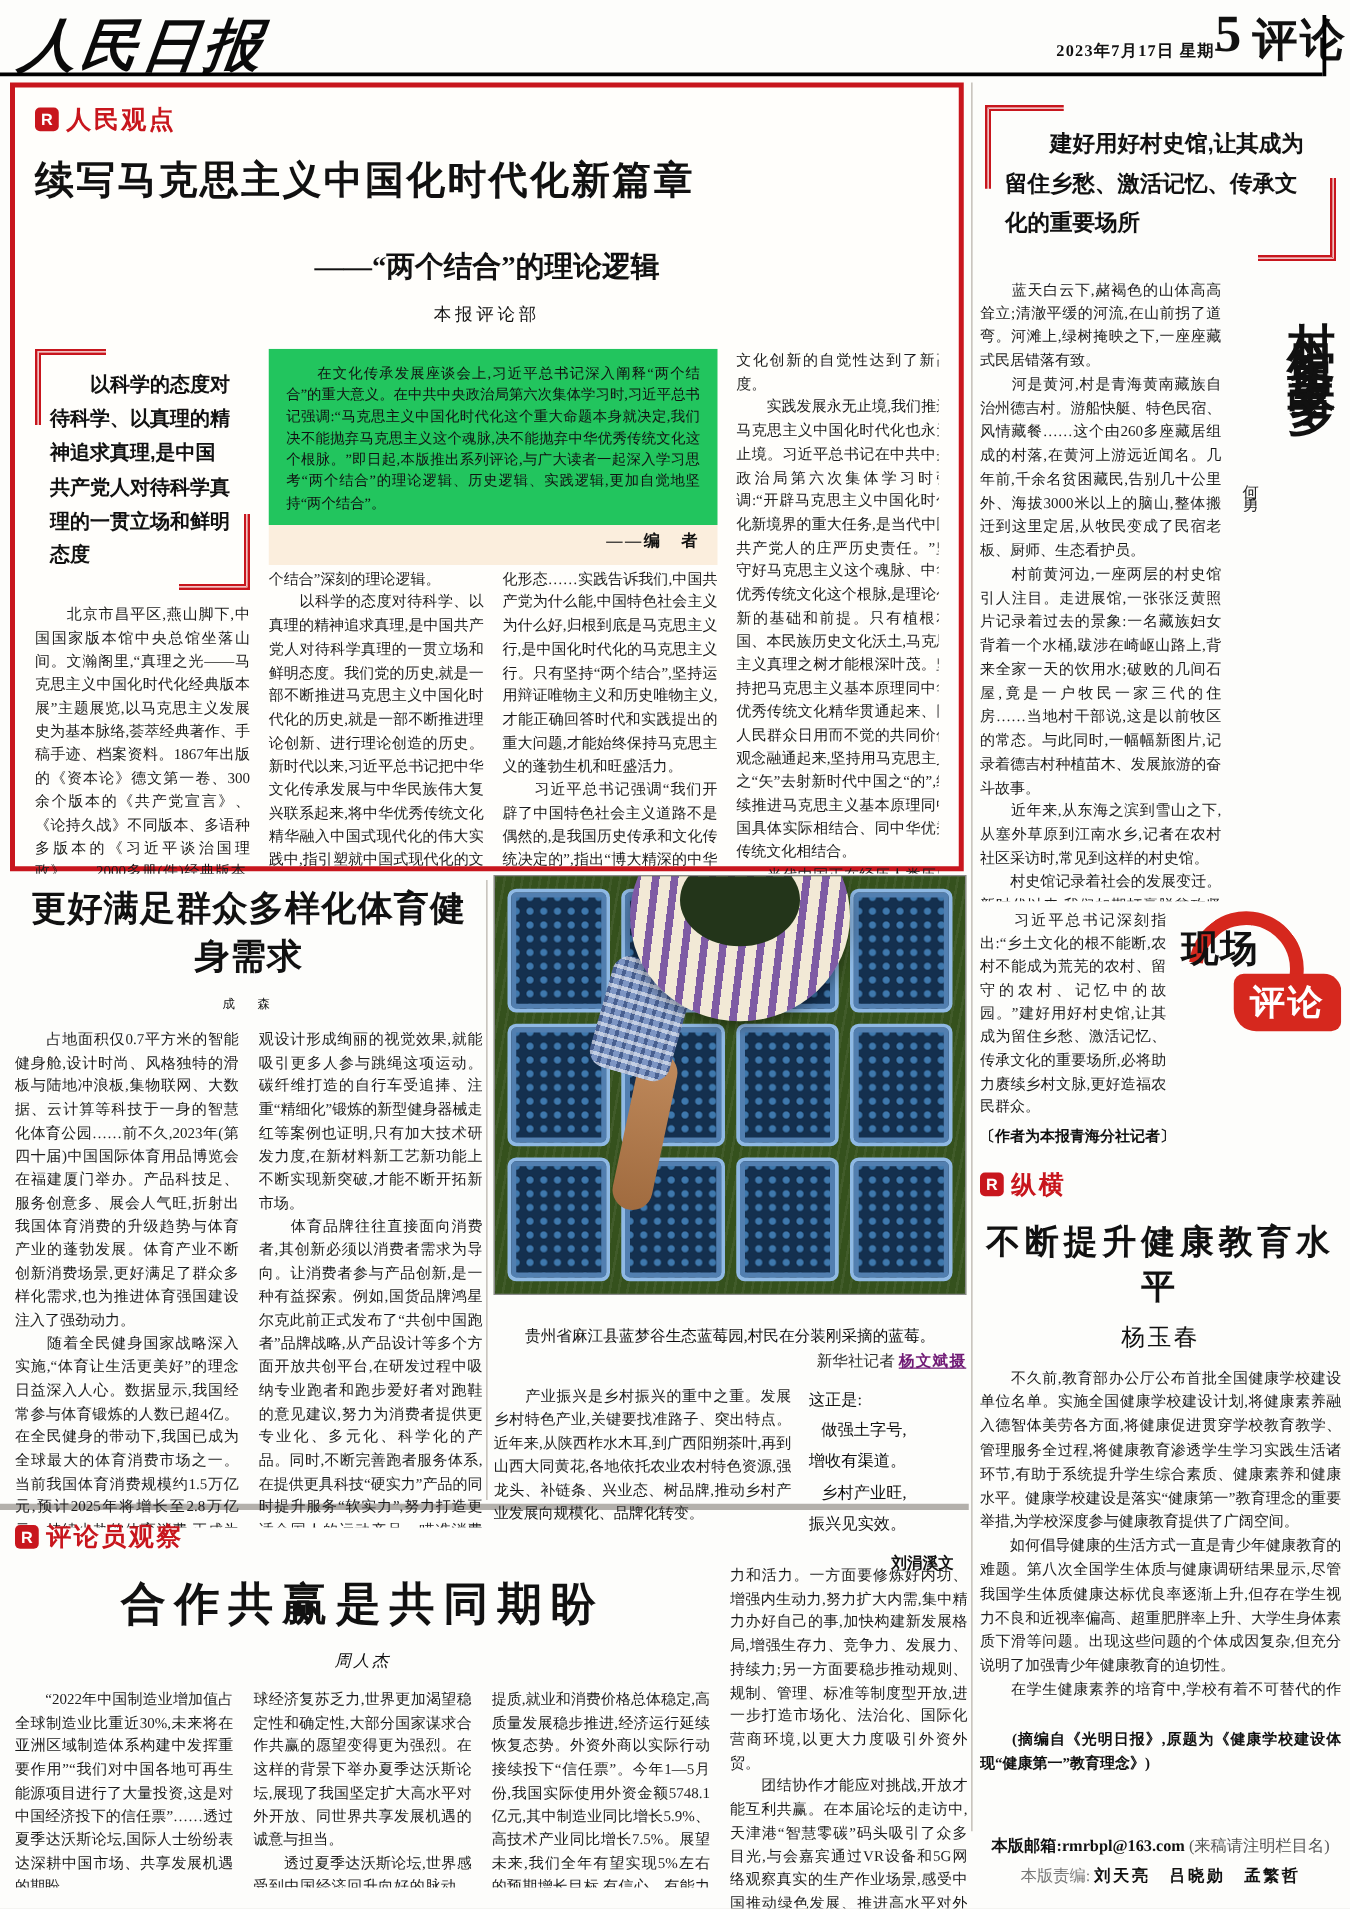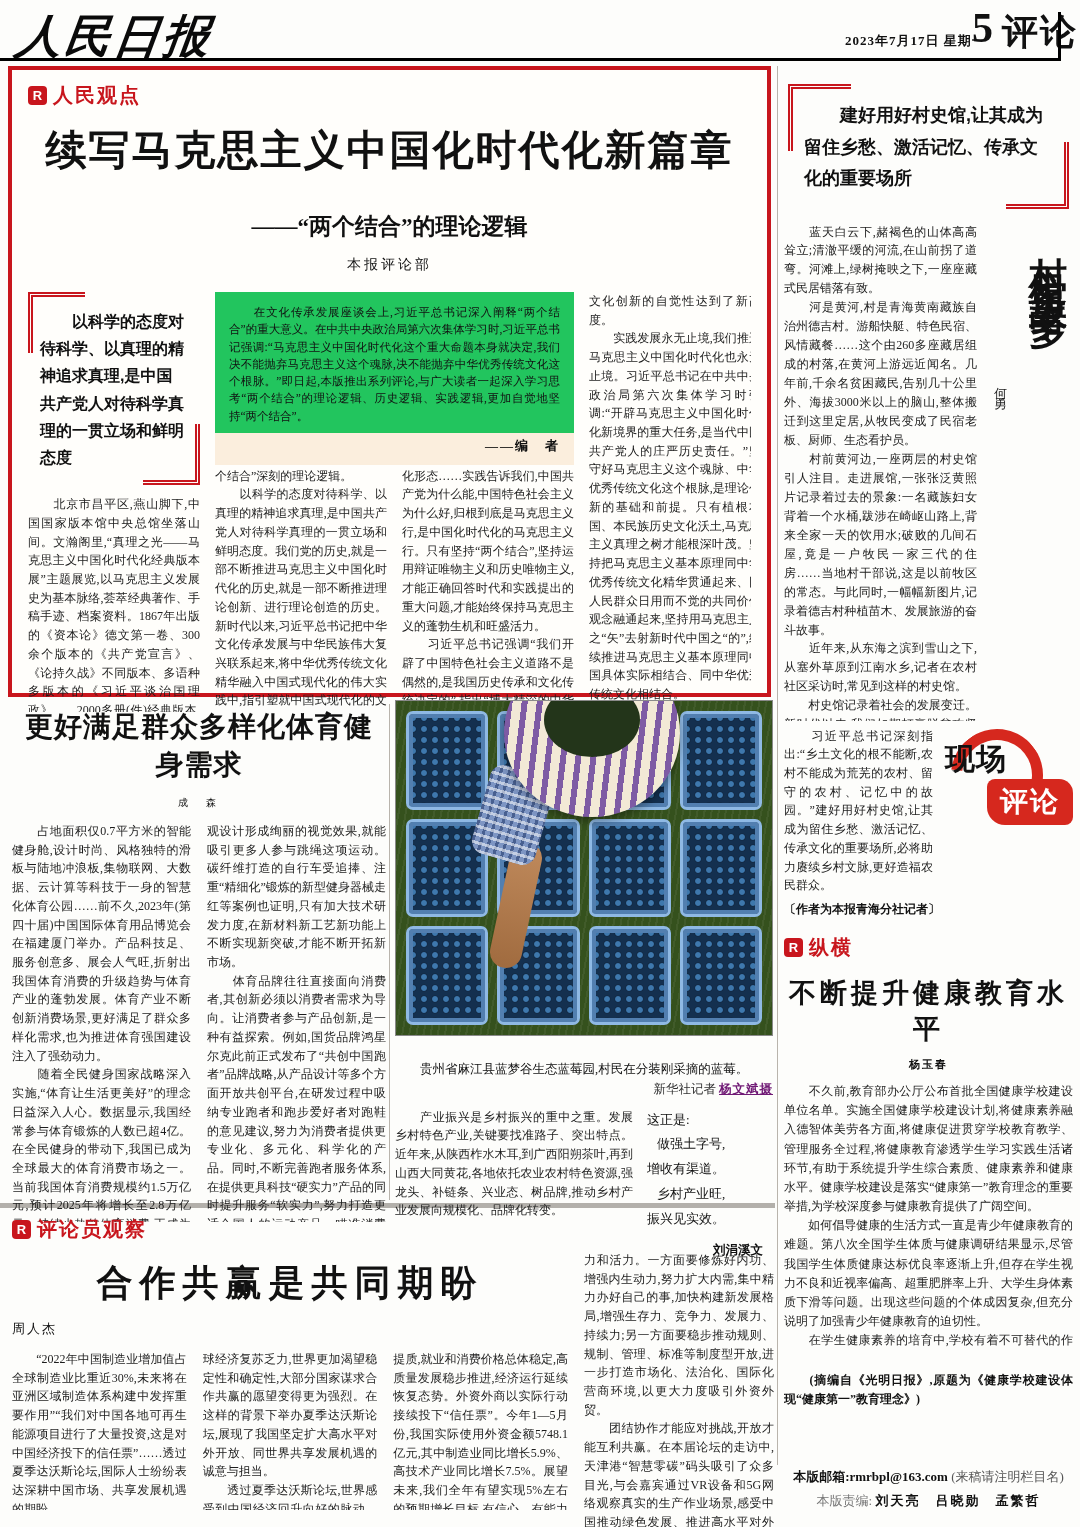--- a/index.html
+++ b/index.html
@@ -16,21 +16,21 @@
   #hdr-rule { position:absolute; left:0; top:58px; width:1058px; height:3px; background:#000; }
   #hdr-bracket { position:absolute; left:1058px; top:12px; width:3px; height:49px; background:#000; }
 
   
   .sec-label { display:flex; align-items:center; gap:6px; }
   .sec-icon { width:19px; height:19px; background:#c8161d; color:#fff; border-radius:4px; display:flex; align-items:center; justify-content:center; font:700 13px "Liberation Sans","DejaVu Sans",sans-serif; }
   .sec-label span.txt { color:#c8161d; font-weight:900; font-size:20px; letter-spacing:2px; font-family:"Liberation Sans","DejaVu Sans",sans-serif; }
 
   
   #feature { position:absolute; left:8px; top:66px; width:763px; height:631px; border:4px solid #c8161d; background:#fffefb; padding:12px 16px; }
-  #feature h1 { text-align:center; margin-top:14px; font-size:41px; font-weight:900; letter-spacing:2px; font-family:"Liberation Sans","DejaVu Sans",sans-serif; }
+  #feature h1 { text-align:left; margin-top:14px; font-size:31px; font-weight:900; letter-spacing:2px; font-family:"Liberation Sans","DejaVu Sans",sans-serif; }
   #feature h2 { text-align:center; margin-top:33px; font-size:23px; font-weight:700; }
   #feature .byline { text-align:center; margin-top:14px; font-size:14px; letter-spacing:3px; }
   #fcols { display:flex; gap:15px; margin-top:18px; height:420px; overflow:hidden; }
   .fcol { width:172px; flex:0 0 auto; }
   #fcol-mid { width:359px; }
   .pullquote { position:relative; padding:16px 12px 14px 12px; margin-bottom:10px; font-size:16px; line-height:1.7; font-weight:900; font-family:"Liberation Sans","DejaVu Sans",sans-serif; text-indent:2em; }
   .pullquote::before { content:""; position:absolute; left:0; top:0; width:52px; height:56px; border-top:5px double #c8161d; border-left:5px double #c8161d; }
   .pullquote::after { content:""; position:absolute; right:0; bottom:0; width:52px; height:56px; border-bottom:5px double #c8161d; border-right:5px double #c8161d; }
   #fq-text { height:238px; }
   #editor-box { background:#22c55e; padding:12px 14px 8px; font-size:11.5px; line-height:1.5; text-align:justify; white-space:pre-line; }
@@ -54,21 +54,21 @@
   #vtitle-author { position:absolute; left:2px; top:150px; writing-mode:vertical-rl; font-size:13px; letter-spacing:10px; color:#222; }
   #village-end { margin-top:6px; overflow:hidden; }
   #stamp { float:right; width:132px; height:100px; margin:0 0 4px 8px; position:relative; }
   #stamp-arc { position:absolute; left:10px; top:2px; width:92px; height:92px; border:11px solid #d6281e; border-radius:50%; border-left-color:transparent; border-bottom-color:transparent; transform:rotate(-38deg); }
   #stamp-top { position:absolute; left:4px; top:12px; font-size:30px; font-weight:900; font-family:"Liberation Sans","DejaVu Sans",sans-serif; color:#111; letter-spacing:1px; }
   #stamp-blob { position:absolute; right:0; bottom:2px; width:86px; height:46px; background:#d6281e; border-radius:8px 14px 8px 18px; display:flex; align-items:center; justify-content:center; }
   #stamp-blob span { color:#fff; font-size:28px; font-weight:900; font-family:"Liberation Sans","DejaVu Sans",sans-serif; letter-spacing:2px; }
   #village-note { font-size:12px; font-weight:700; margin-top:6px; }
   #health { margin-top:16px; }
   #health h3 { text-align:center; font-size:27px; font-weight:900; letter-spacing:4px; margin-top:14px; font-family:"Liberation Sans","DejaVu Sans",sans-serif; }
-  #health .byline { text-align:center; font-size:11px; margin:10px 0 10px; letter-spacing:2px;font-weight:bold; }
+  #health .byline { text-align:center; font-size:19px; margin:10px 0 10px; letter-spacing:2px; }
   #health-body { max-height:268px; }
   #health-attr { font-size:12px; line-height:1.55; font-weight:700; text-align:justify; white-space:pre-line; margin-top:21px; max-height:56px; overflow:hidden; }
   #rail-footer { position:absolute; left:0; bottom:4px; width:100%; text-align:center; }
   #rail-footer .l1 { font-size:13px; font-weight:700; }
   #rail-footer .l1 .note { font-weight:400; color:#555; }
   #rail-footer .l2 { font-size:13px; margin-top:6px; }
   #rail-footer .l2 .lbl { color:#777; }
   #rail-footer .l2 .names { font-weight:700; letter-spacing:2px; }
 
   
@@ -95,21 +95,21 @@
   #poem { width:116px; font-size:13px; line-height:1.9; }
   #poem .ln { white-space:pre; }
   #poem .ln:nth-child(even) { padding-left:10px; }
   #poem-credit { text-align:right; font-weight:700; margin-top:8px; font-size:12.5px; }
 
   
   #forum { position:absolute; left:12px; top:1216px; width:762px; height:311px; overflow:hidden; }
   #forum-flex { display:flex; gap:16px; margin-top:8px; }
   #forum-left { width:556px; }
   #forum h3 { text-align:center; font-size:36px; font-weight:900; letter-spacing:7px; margin-top:8px; }
-  #forum .byline { font-size:13px; margin:12px 0 12px; letter-spacing:2px; }
+  #forum .byline { text-align:center; font-size:13px; margin:12px 0 12px; letter-spacing:2px;font-style:italic; }
   #forum-cols { display:flex; gap:16px; }
   #forum-cols .col { width:175px; height:160px; }
   #forum-right { width:190px; height:300px; }
 </style>
 </head>
 <body>
 
 <div id="page">
 
   <div id="masthead">人民日报</div>

